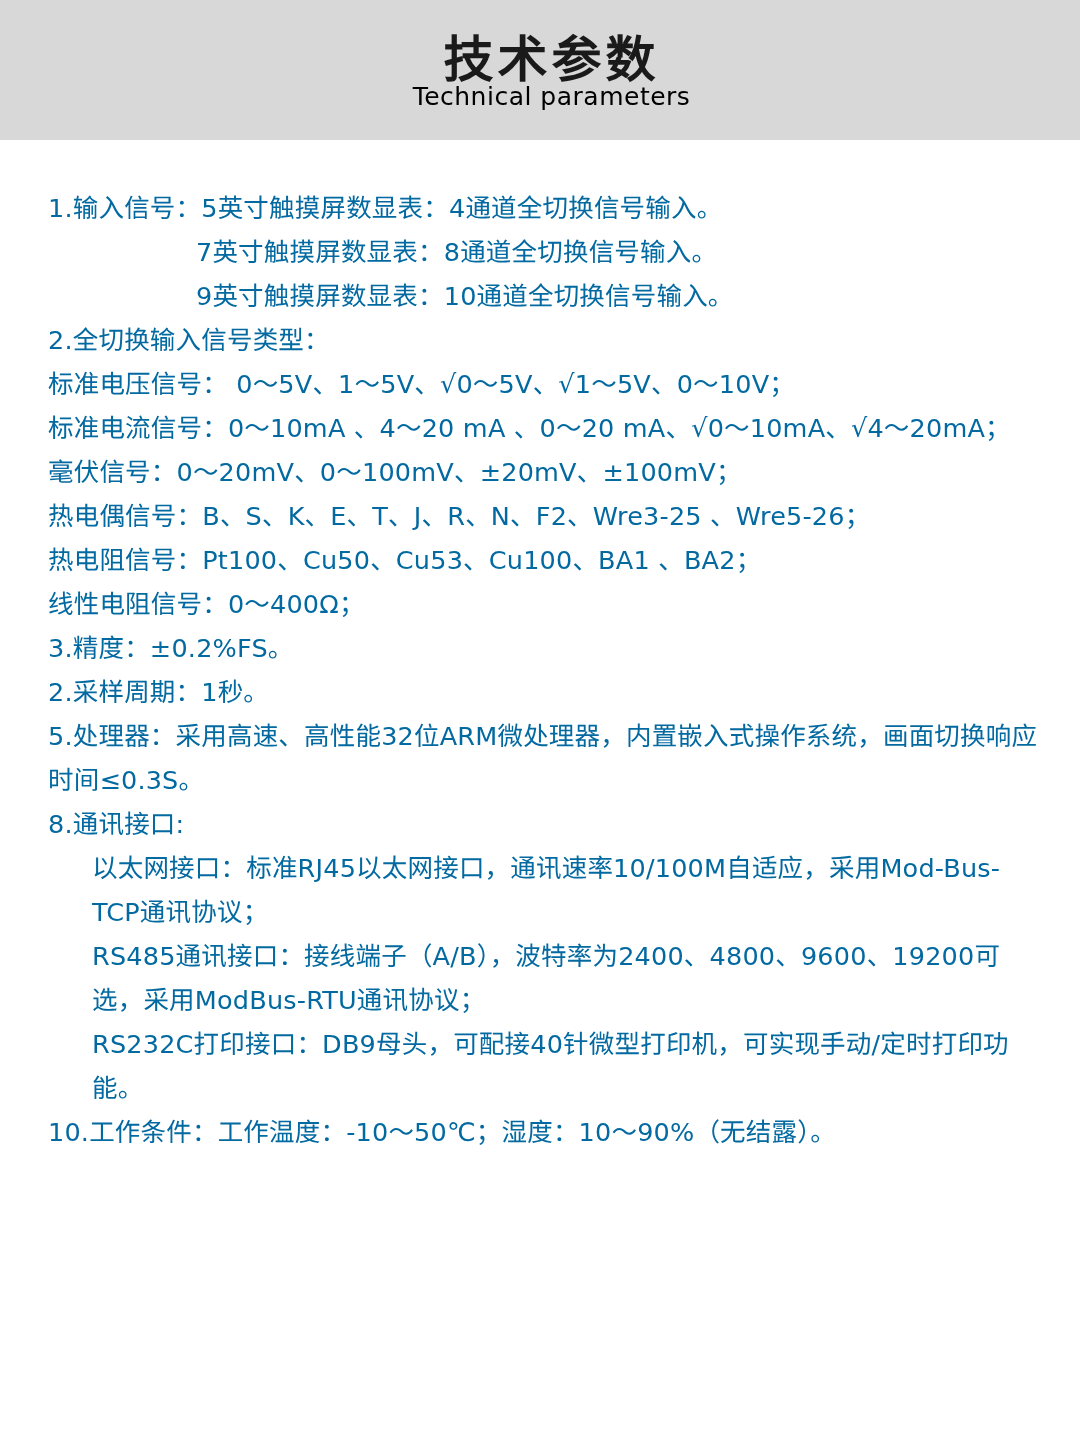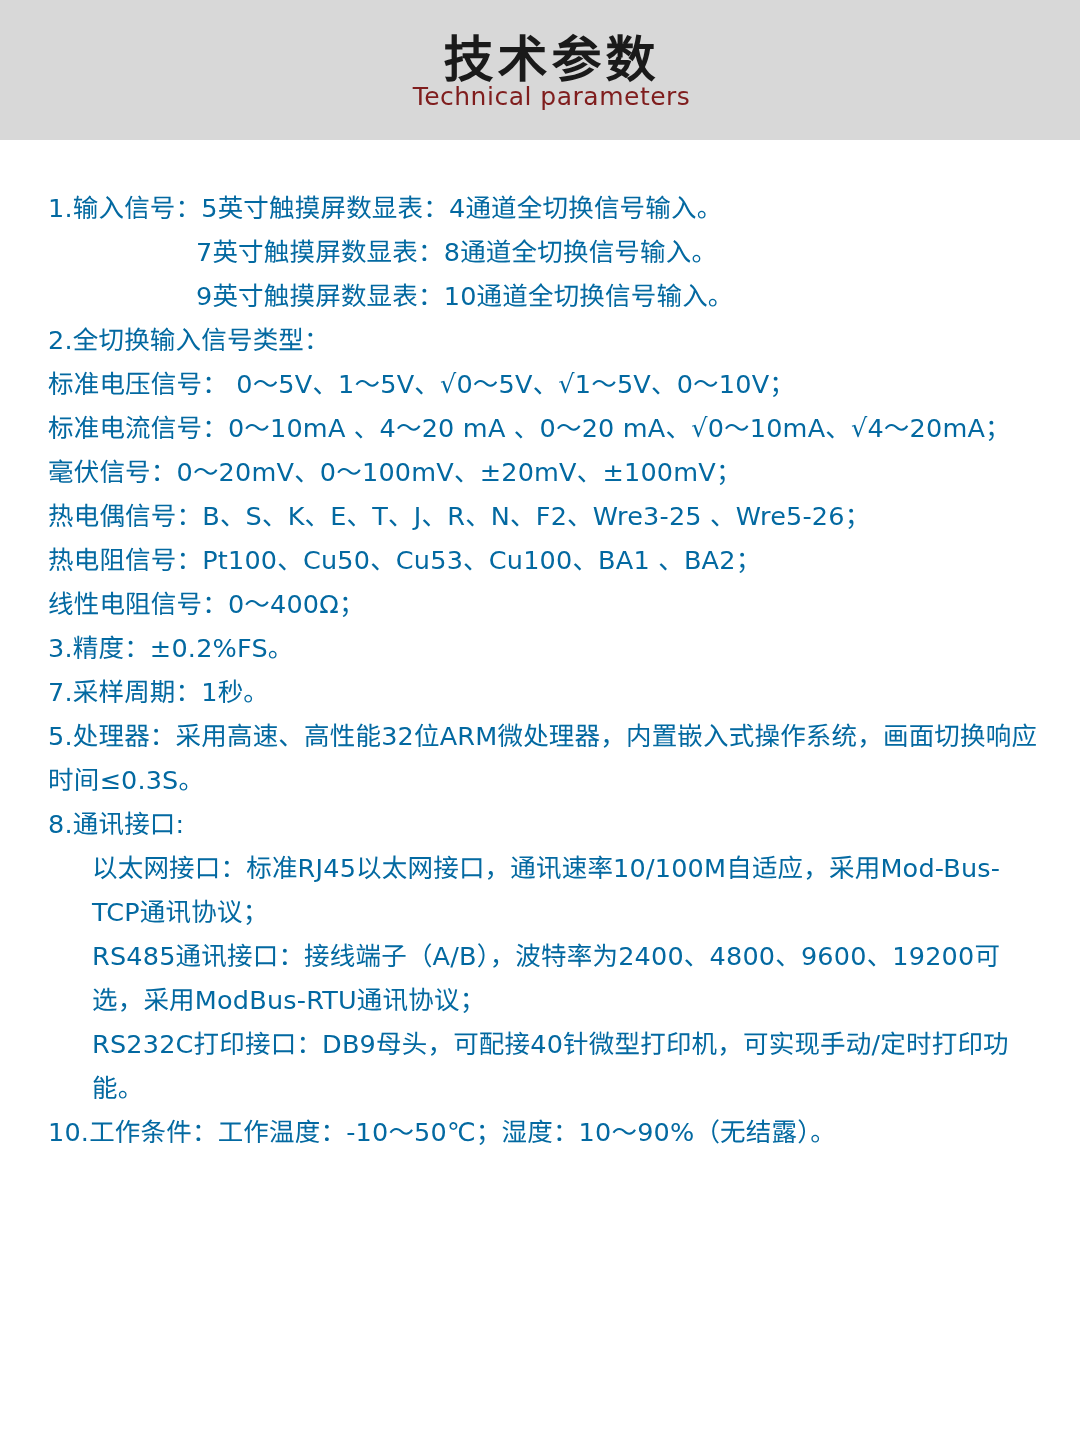--- a/index.html
+++ b/index.html
@@ -30,21 +30,21 @@
     font-size: 50px;
     font-weight: 700;
     letter-spacing: 4px;
     color: #1a1a1a;
     line-height: 1.05;
     margin-top: 6px;
   }
   .header-title-en {
     font-size: 25px;
     font-weight: 400;
-    color: #7f1d1d;
+    color: #000000;
     letter-spacing: 0.5px;
     line-height: 1.2;
     margin-top: -4px;
   }
   .content {
     box-sizing: border-box;
     padding: 46px 40px 0 48px;
   }
   .line {
     font-size: 25.5px;
@@ -69,20 +69,20 @@
     <div class="line indent-1">7英寸触摸屏数显表：8通道全切换信号输入。</div>
     <div class="line indent-1">9英寸触摸屏数显表：10通道全切换信号输入。</div>
     <div class="line">2.全切换输入信号类型：</div>
     <div class="line">标准电压信号： 0～5V、1～5V、√0～5V、√1～5V、0～10V；</div>
     <div class="line">标准电流信号：0～10mA 、4～20 mA 、0～20 mA、√0～10mA、√4～20mA；</div>
     <div class="line">毫伏信号：0～20mV、0～100mV、±20mV、±100mV；</div>
     <div class="line">热电偶信号：B、S、K、E、T、J、R、N、F2、Wre3-25 、Wre5-26；</div>
     <div class="line">热电阻信号：Pt100、Cu50、Cu53、Cu100、BA1 、BA2；</div>
     <div class="line">线性电阻信号：0～400Ω；</div>
     <div class="line">3.精度：±0.2%FS。</div>
-    <div class="line">7.采样周期：1秒。</div>
+    <div class="line">2.采样周期：1秒。</div>
     <div class="line">5.处理器：采用高速、高性能32位ARM微处理器，内置嵌入式操作系统，画面切换响应时间≤0.3S。</div>
     <div class="line">8.通讯接口:</div>
     <div class="line indent-2">以太网接口：标准RJ45以太网接口，通讯速率10/100M自适应，采用Mod-Bus-TCP通讯协议；</div>
     <div class="line indent-2">RS485通讯接口：接线端子（A/B），波特率为2400、4800、9600、19200可选，采用ModBus-RTU通讯协议；</div>
     <div class="line indent-2">RS232C打印接口：DB9母头，可配接40针微型打印机，可实现手动/定时打印功能。</div>
     <div class="line">10.工作条件：工作温度：-10～50℃；湿度：10～90%（无结露）。</div>
   </div>
 
 </body></html>

